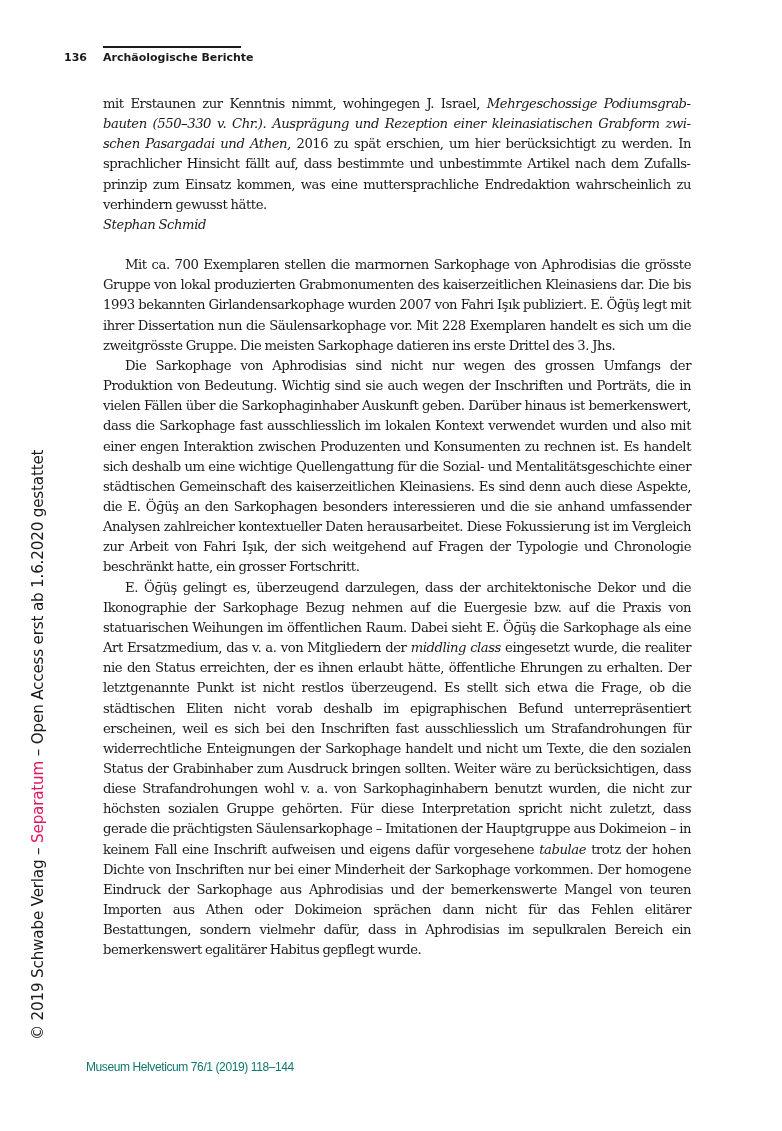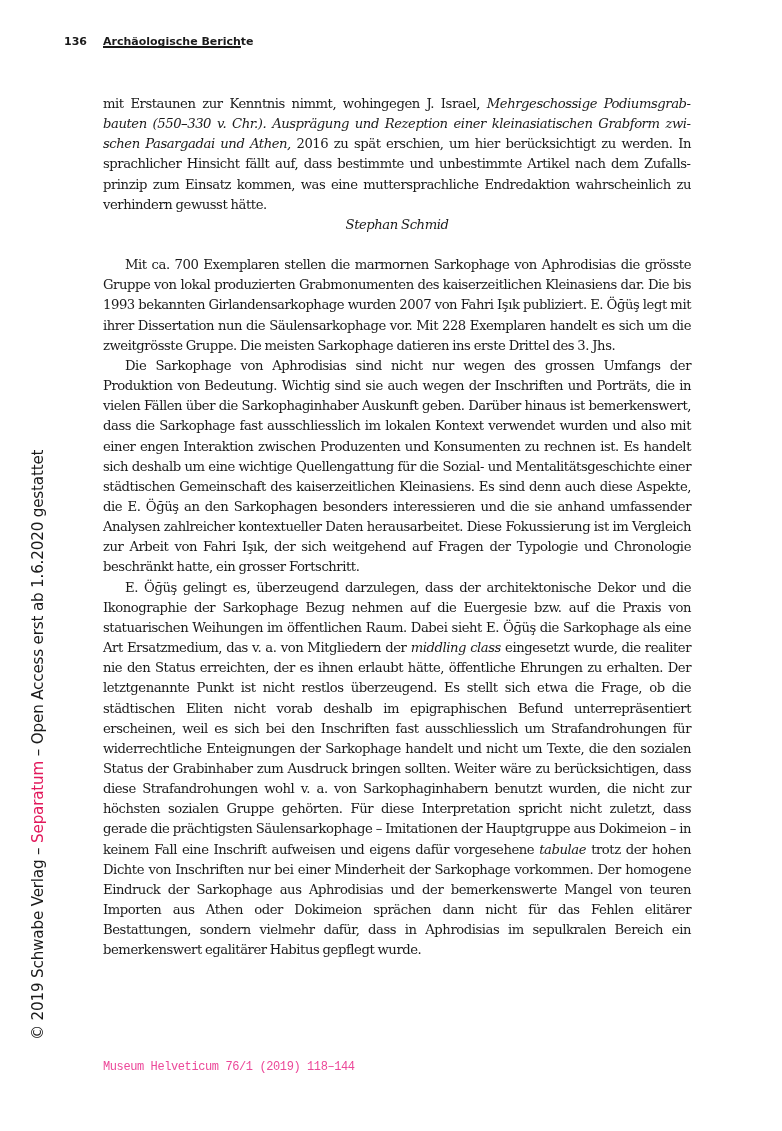--- a/index.html
+++ b/index.html
@@ -1,27 +1,27 @@
 <!DOCTYPE html>
 <html><head>
 <meta charset="utf-8">
 <style>
   html, body { margin:0; padding:0; background:#ffffff; }
   body { width:782px; height:1131px; position:relative; overflow:hidden; color:#1a1a1a; }
   .header-rule { position:absolute; left:103px; top:46px; width:138px; height:2px; background:#1a1a1a; }
-  .header { position:absolute; left:64px; top:35px; font-family:"DejaVu Sans", sans-serif; font-weight:bold; font-size:11px; color:#1a1a1a; }
+  .header { position:absolute; left:64px; top:51px; font-family:"DejaVu Sans", sans-serif; font-weight:bold; font-size:11px; color:#1a1a1a; }
   .header .pnum { display:inline-block; width:39px; }
   .body { position:absolute; left:103px; top:94px; width:588px; font-family:"DejaVu Serif", serif; font-size:13.2px; line-height:20.15px; letter-spacing:-0.45px; word-spacing:-0.5px; text-align:justify; hyphens:manual; }
   .body p { margin:0; }
   .indent { text-indent:22px; }
-  .sig { text-align:center; font-style:italic; margin:0; }
+  .sig { text-align:left; font-style:italic; margin:0; }
   .gap { height:20px; }
   i { font-style:italic; }
   b { font-weight:bold; }
-  .footer { position:absolute; left:103px; top:1060px; font-family:Liberation Mono, monospace; font-size:12px; letter-spacing:-0.4px; color:#ec4899; }
+  .footer { position:absolute; left:86px; top:1060px; font-family:Liberation Sans, sans-serif; font-size:12px; letter-spacing:-0.4px; color:#0f766e; }
   .sidebar { position:absolute; left:29px; top:1040px; transform-origin:0 0; transform:rotate(-90deg); white-space:nowrap; font-family:"DejaVu Sans", sans-serif; font-size:15.2px; letter-spacing:-0.2px; color:#1a1a1a; }
   .sidebar .accent { color:#e2185b; }
 </style>
 </head>
 <body>
 
 <div class="header-rule"></div>
 <div class="header">
   <span class="pnum">136</span><span>Archäologische Berichte</span>
 </div>

